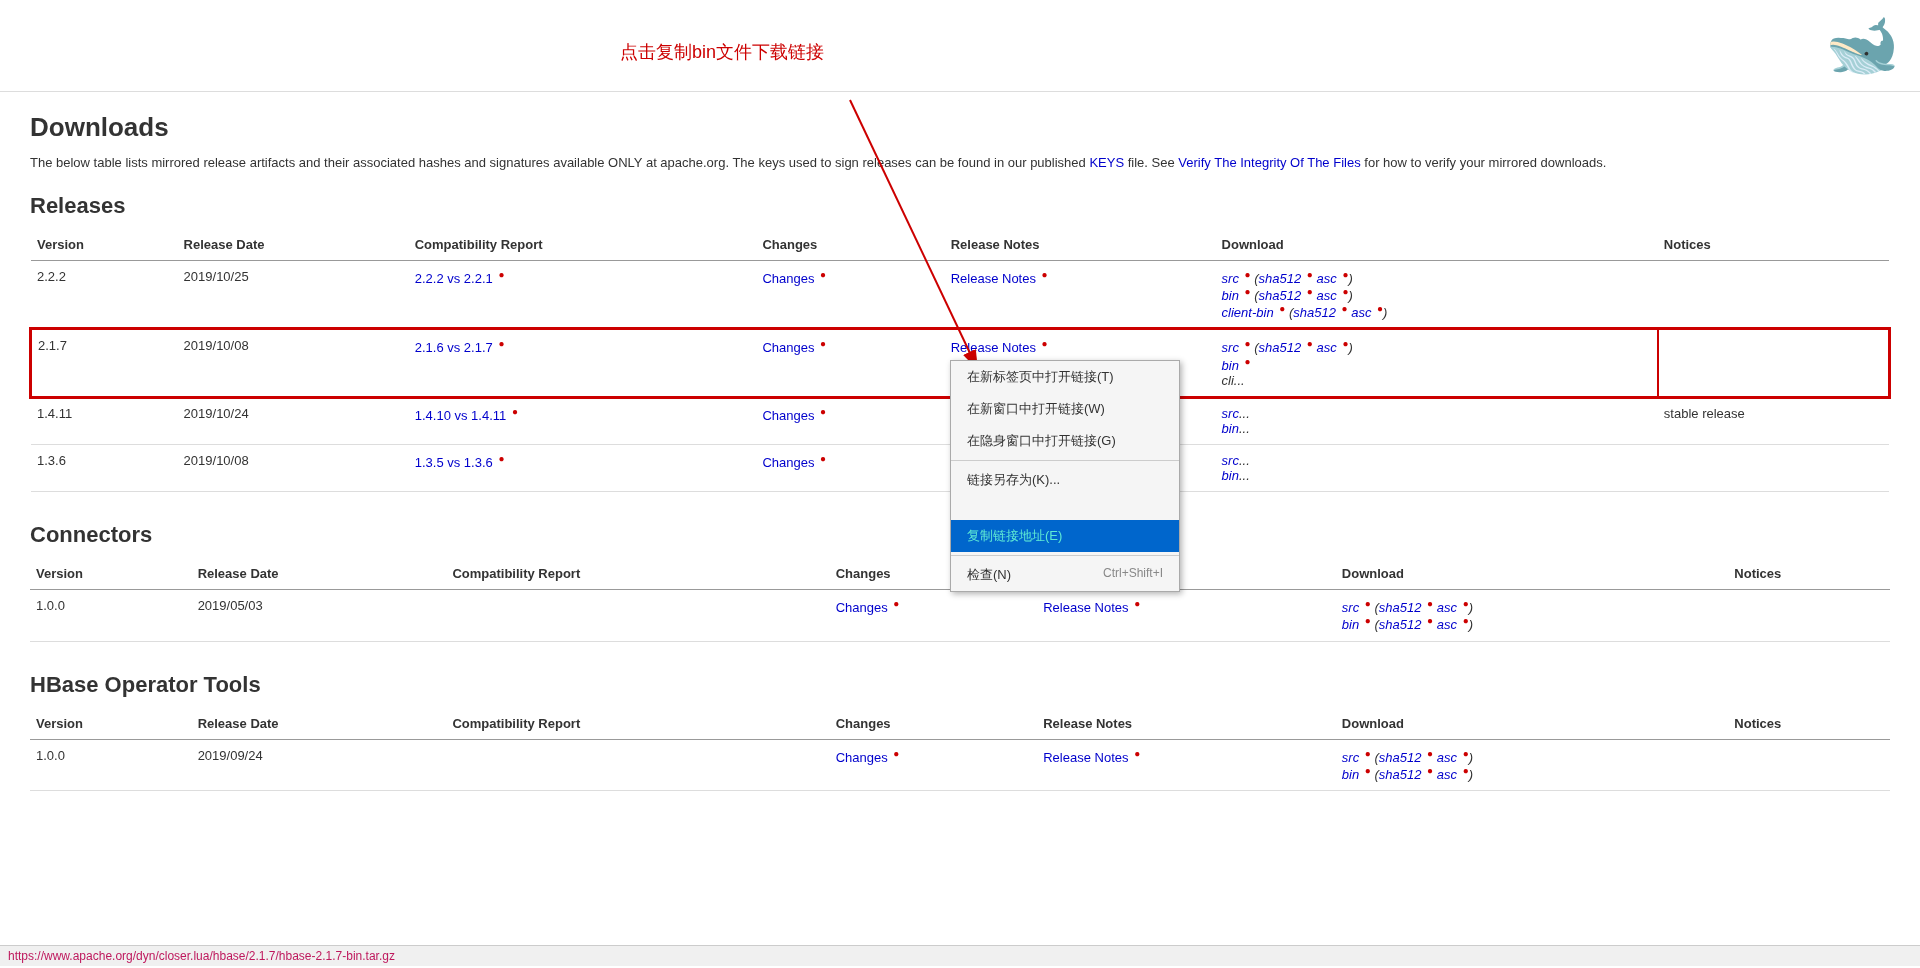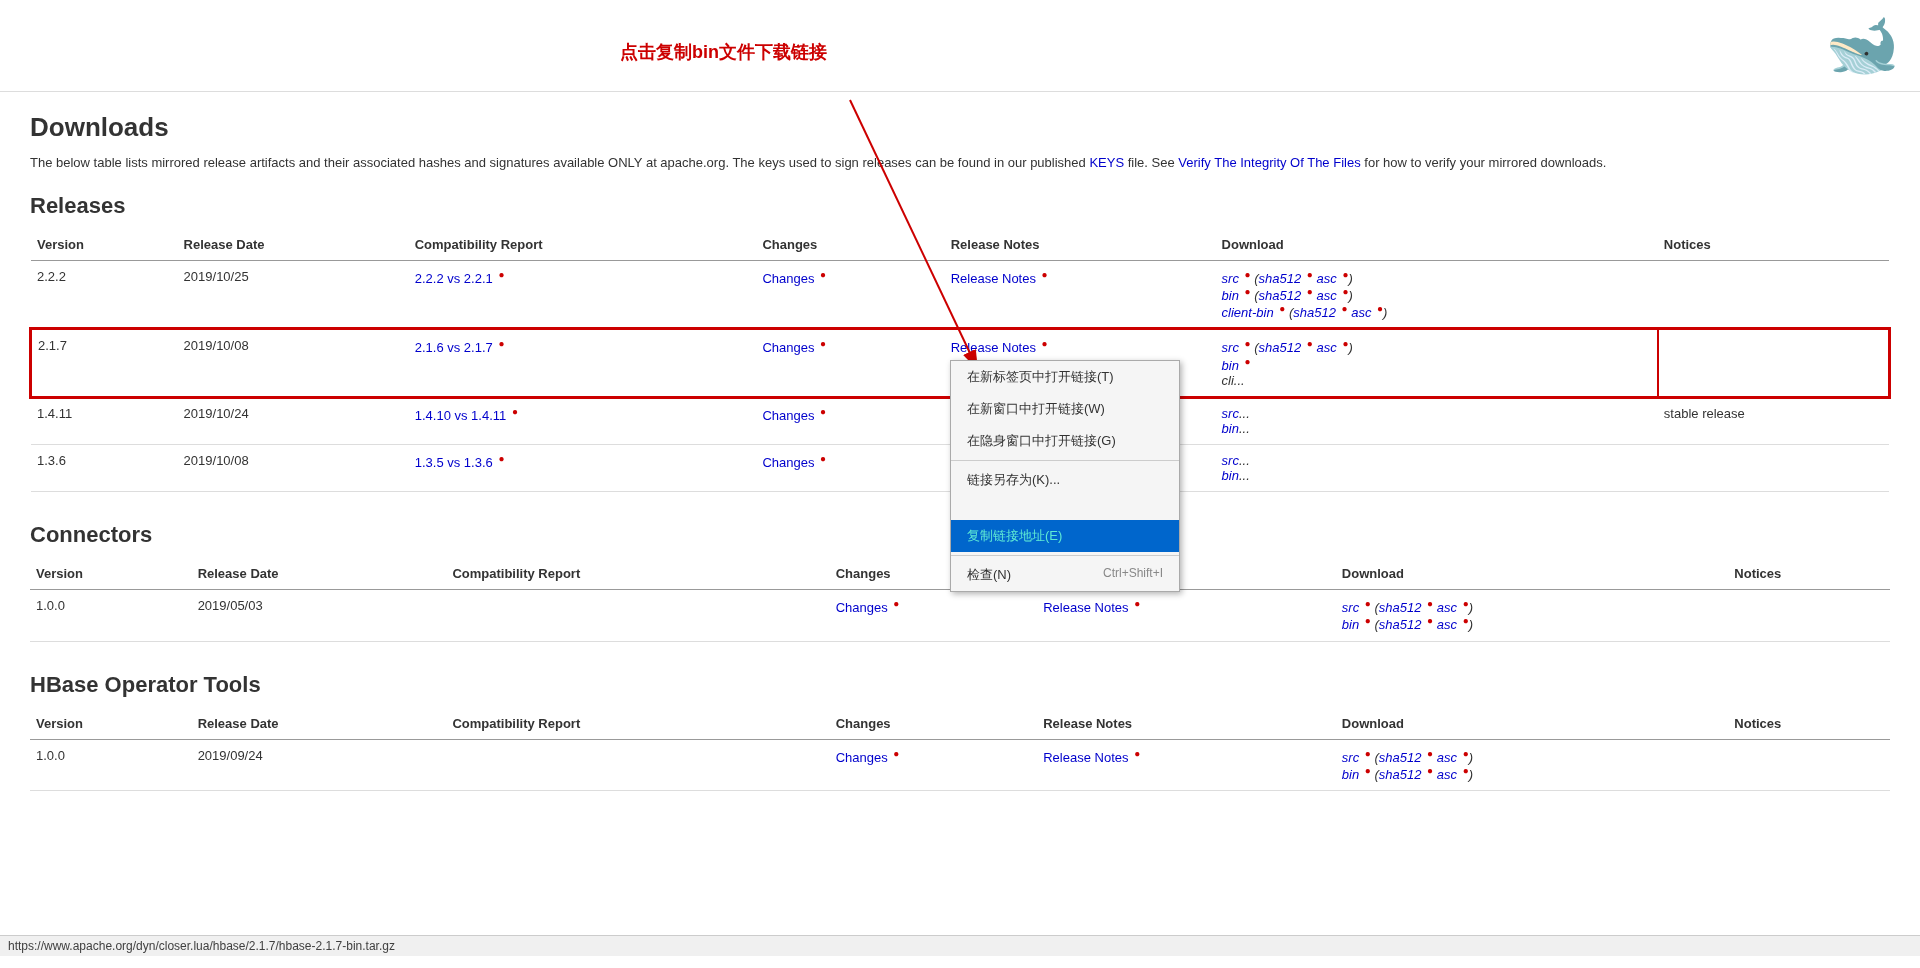--- a/index.html
+++ b/index.html
@@ -26,38 +26,38 @@
     a.link { color: #0000cc; text-decoration: none; }
 
     .red-dot { color: #c00; font-size: 10px; vertical-align: super; margin-left: 2px; }
 
     .context-menu { position: fixed; top: 360px; left: 950px; background: #f5f5f5; border: 1px solid #aaa; box-shadow: 2px 2px 6px rgba(0,0,0,0.3); z-index: 200; min-width: 230px; }
     .context-menu-item { padding: 7px 16px; font-size: 13px; cursor: pointer; color: #333; }
     .context-menu-item.highlighted { background: #0066cc; color: #5eead4; margin-top: 24px; }
     .context-menu-separator { border-top: 1px solid #ccc; margin: 3px 0; }
     .context-menu-shortcut { float: right; color: #888; font-size: 12px; }
 
-    .status-bar { position: fixed; bottom: 12px; left: 0; right: 0; background: #f0f0f0; border-top: 1px solid #ccc; padding: 3px 8px; font-size: 12px; color: #404040; }
+    .status-bar { position: fixed; bottom: 2px; left: 0; right: 0; background: #f0f0f0; border-top: 1px solid #ccc; padding: 3px 8px; font-size: 12px; color: #be185d; }
 
     .download-cell { white-space: nowrap; font-style: italic; }
     .notices-cell { white-space: nowrap; }
 
     .arrow-svg { position: fixed; top: 0; left: 0; width: 100%; height: 100%; pointer-events: none; z-index: 99; }
   </style>
 </head>
 <body>
 
 <div class="header">
   <div class="logo-area">
     <div class="logo-whale">🐋</div>
   </div>
 </div>
 
 <div style="position:fixed; top:40px; left:620px; z-index:100; pointer-events:none;">
-  <span style="color:#c00; font-size:18px; font-weight:bold;">点击复制bin文件下载链接</span>
+  <span style="color:#c00; font-size:18px; font-weight:normal;">点击复制bin文件下载链接</span>
 </div>
 
 <svg class="arrow-svg">
   <line x1="850" y1="100" x2="978" y2="370" stroke="#c00" stroke-width="2" marker-end="url(#arrowhead)"></line>
   <defs>
     <marker id="arrowhead" markerWidth="10" markerHeight="7" refX="10" refY="3.5" orient="auto">
       <polygon points="0 0, 10 3.5, 0 7" fill="#c00"></polygon>
     </marker>
   </defs>
 </svg>

